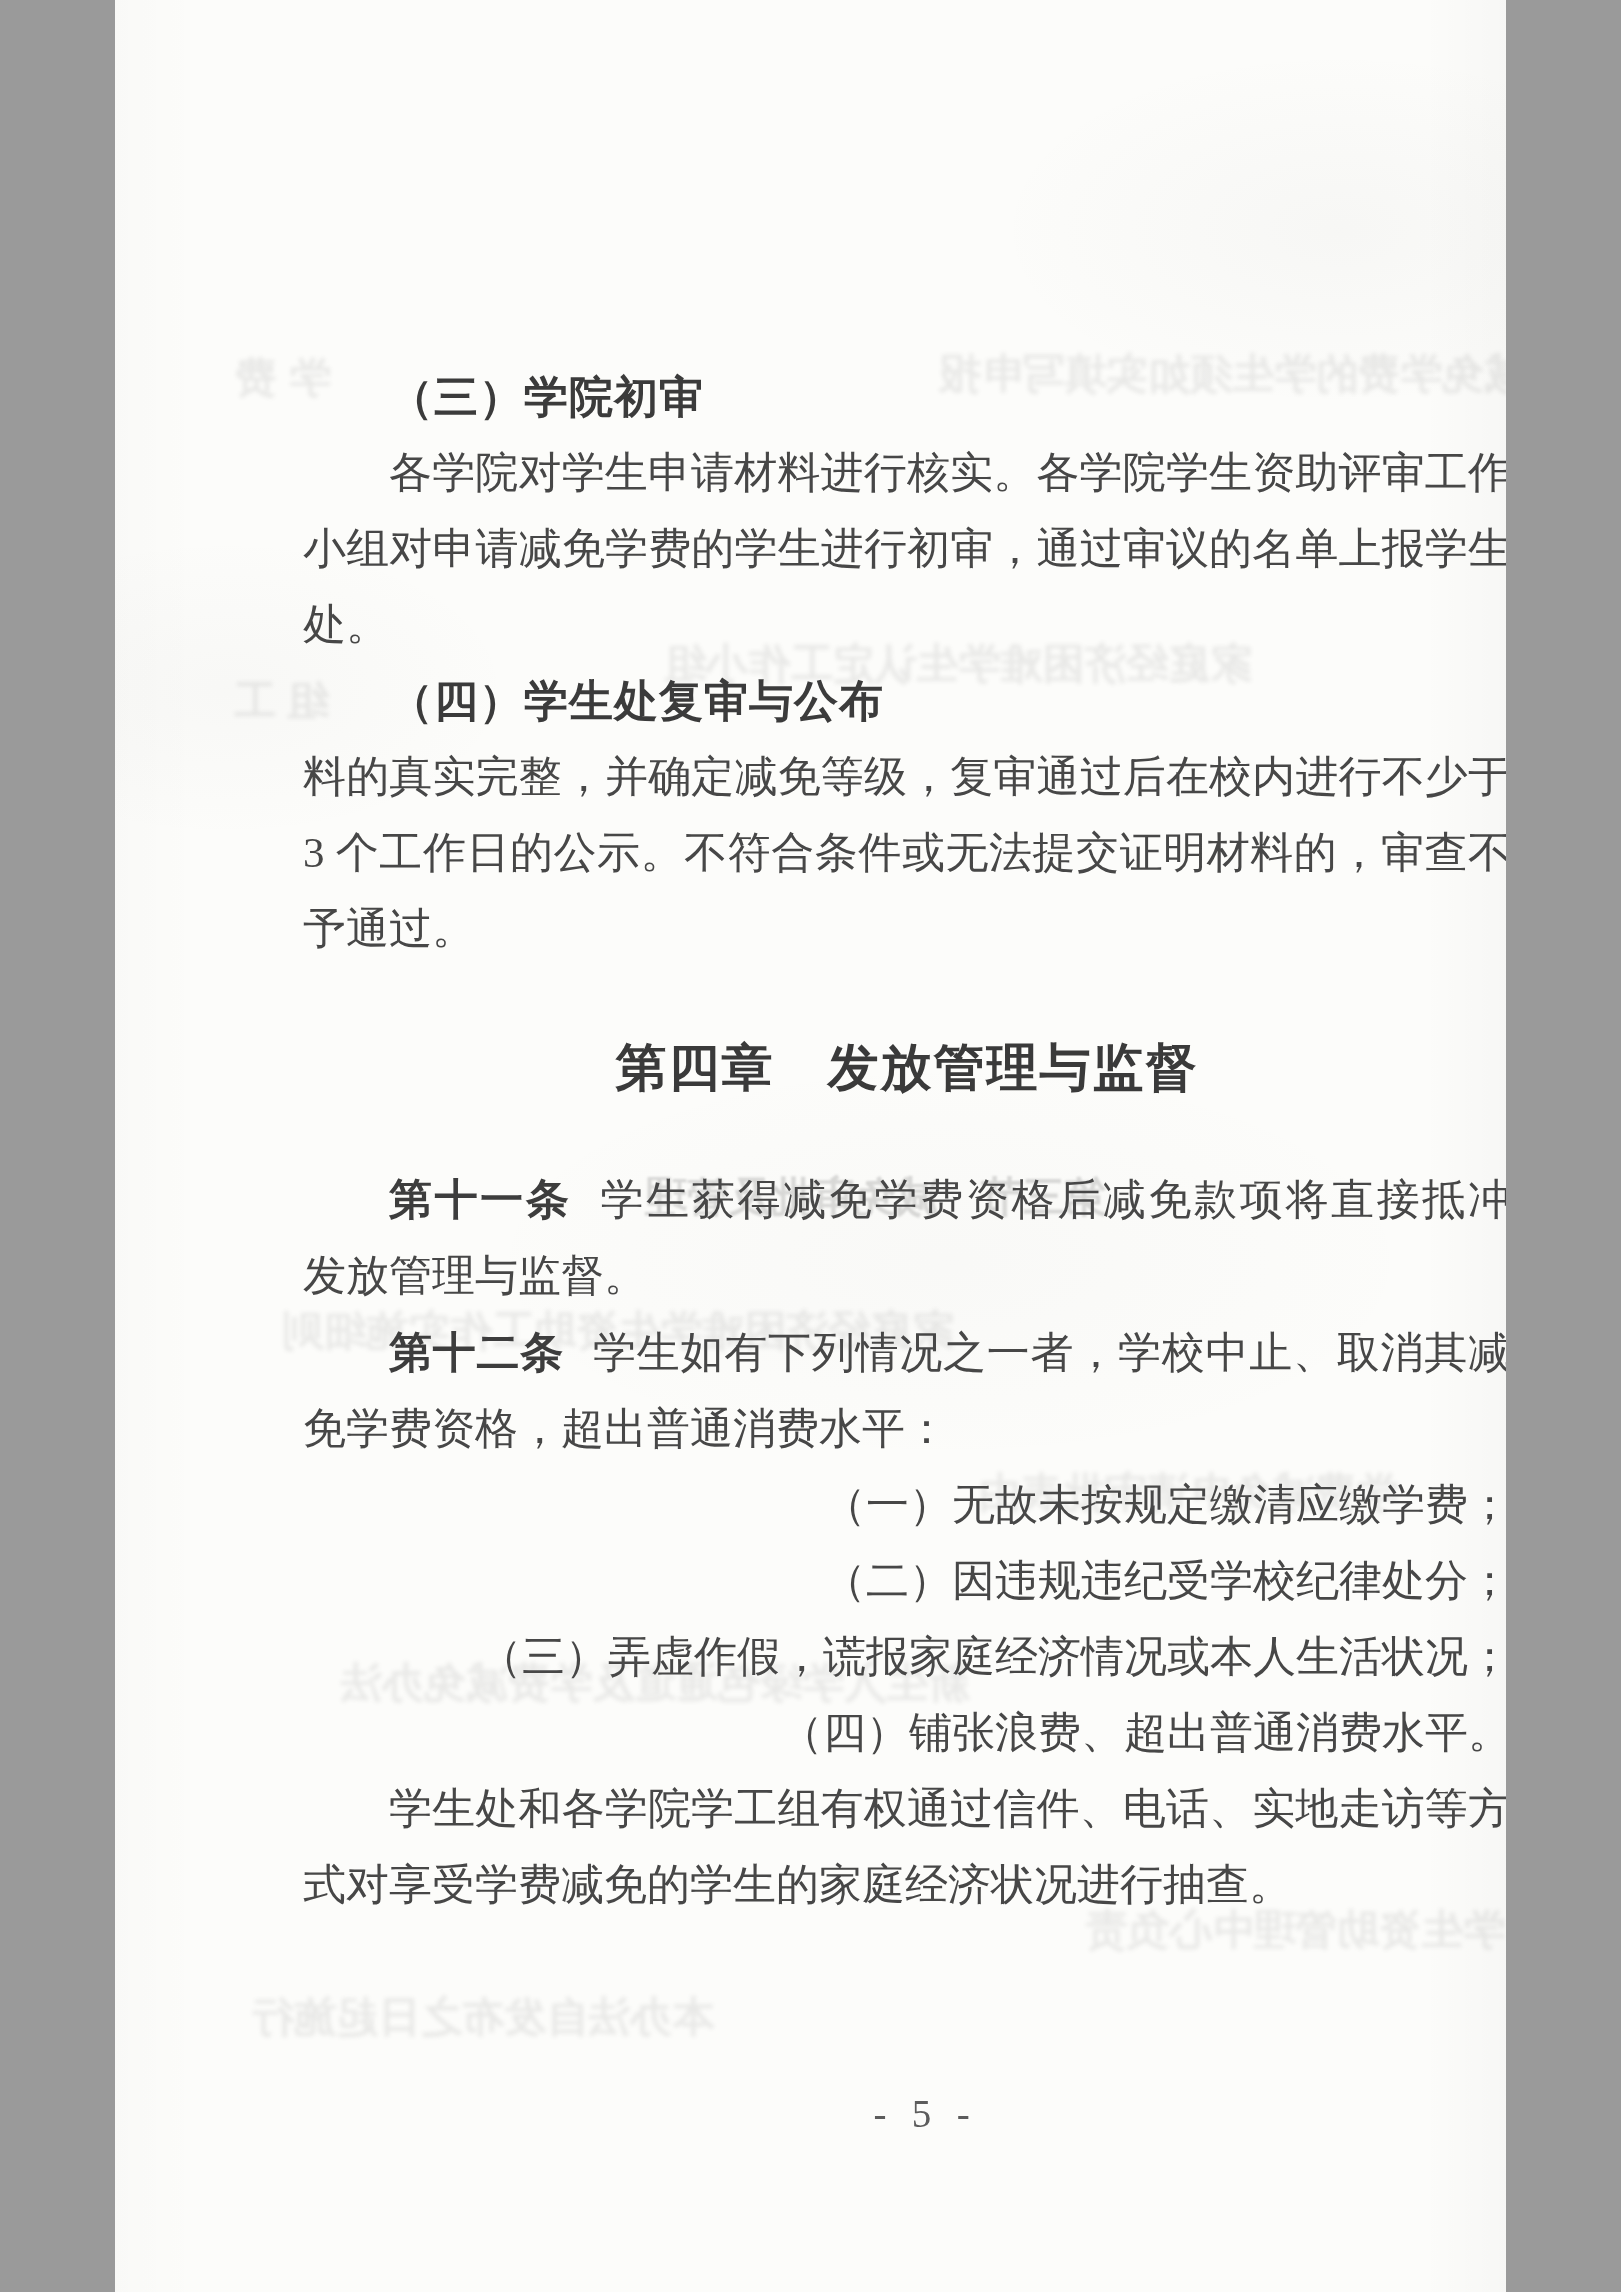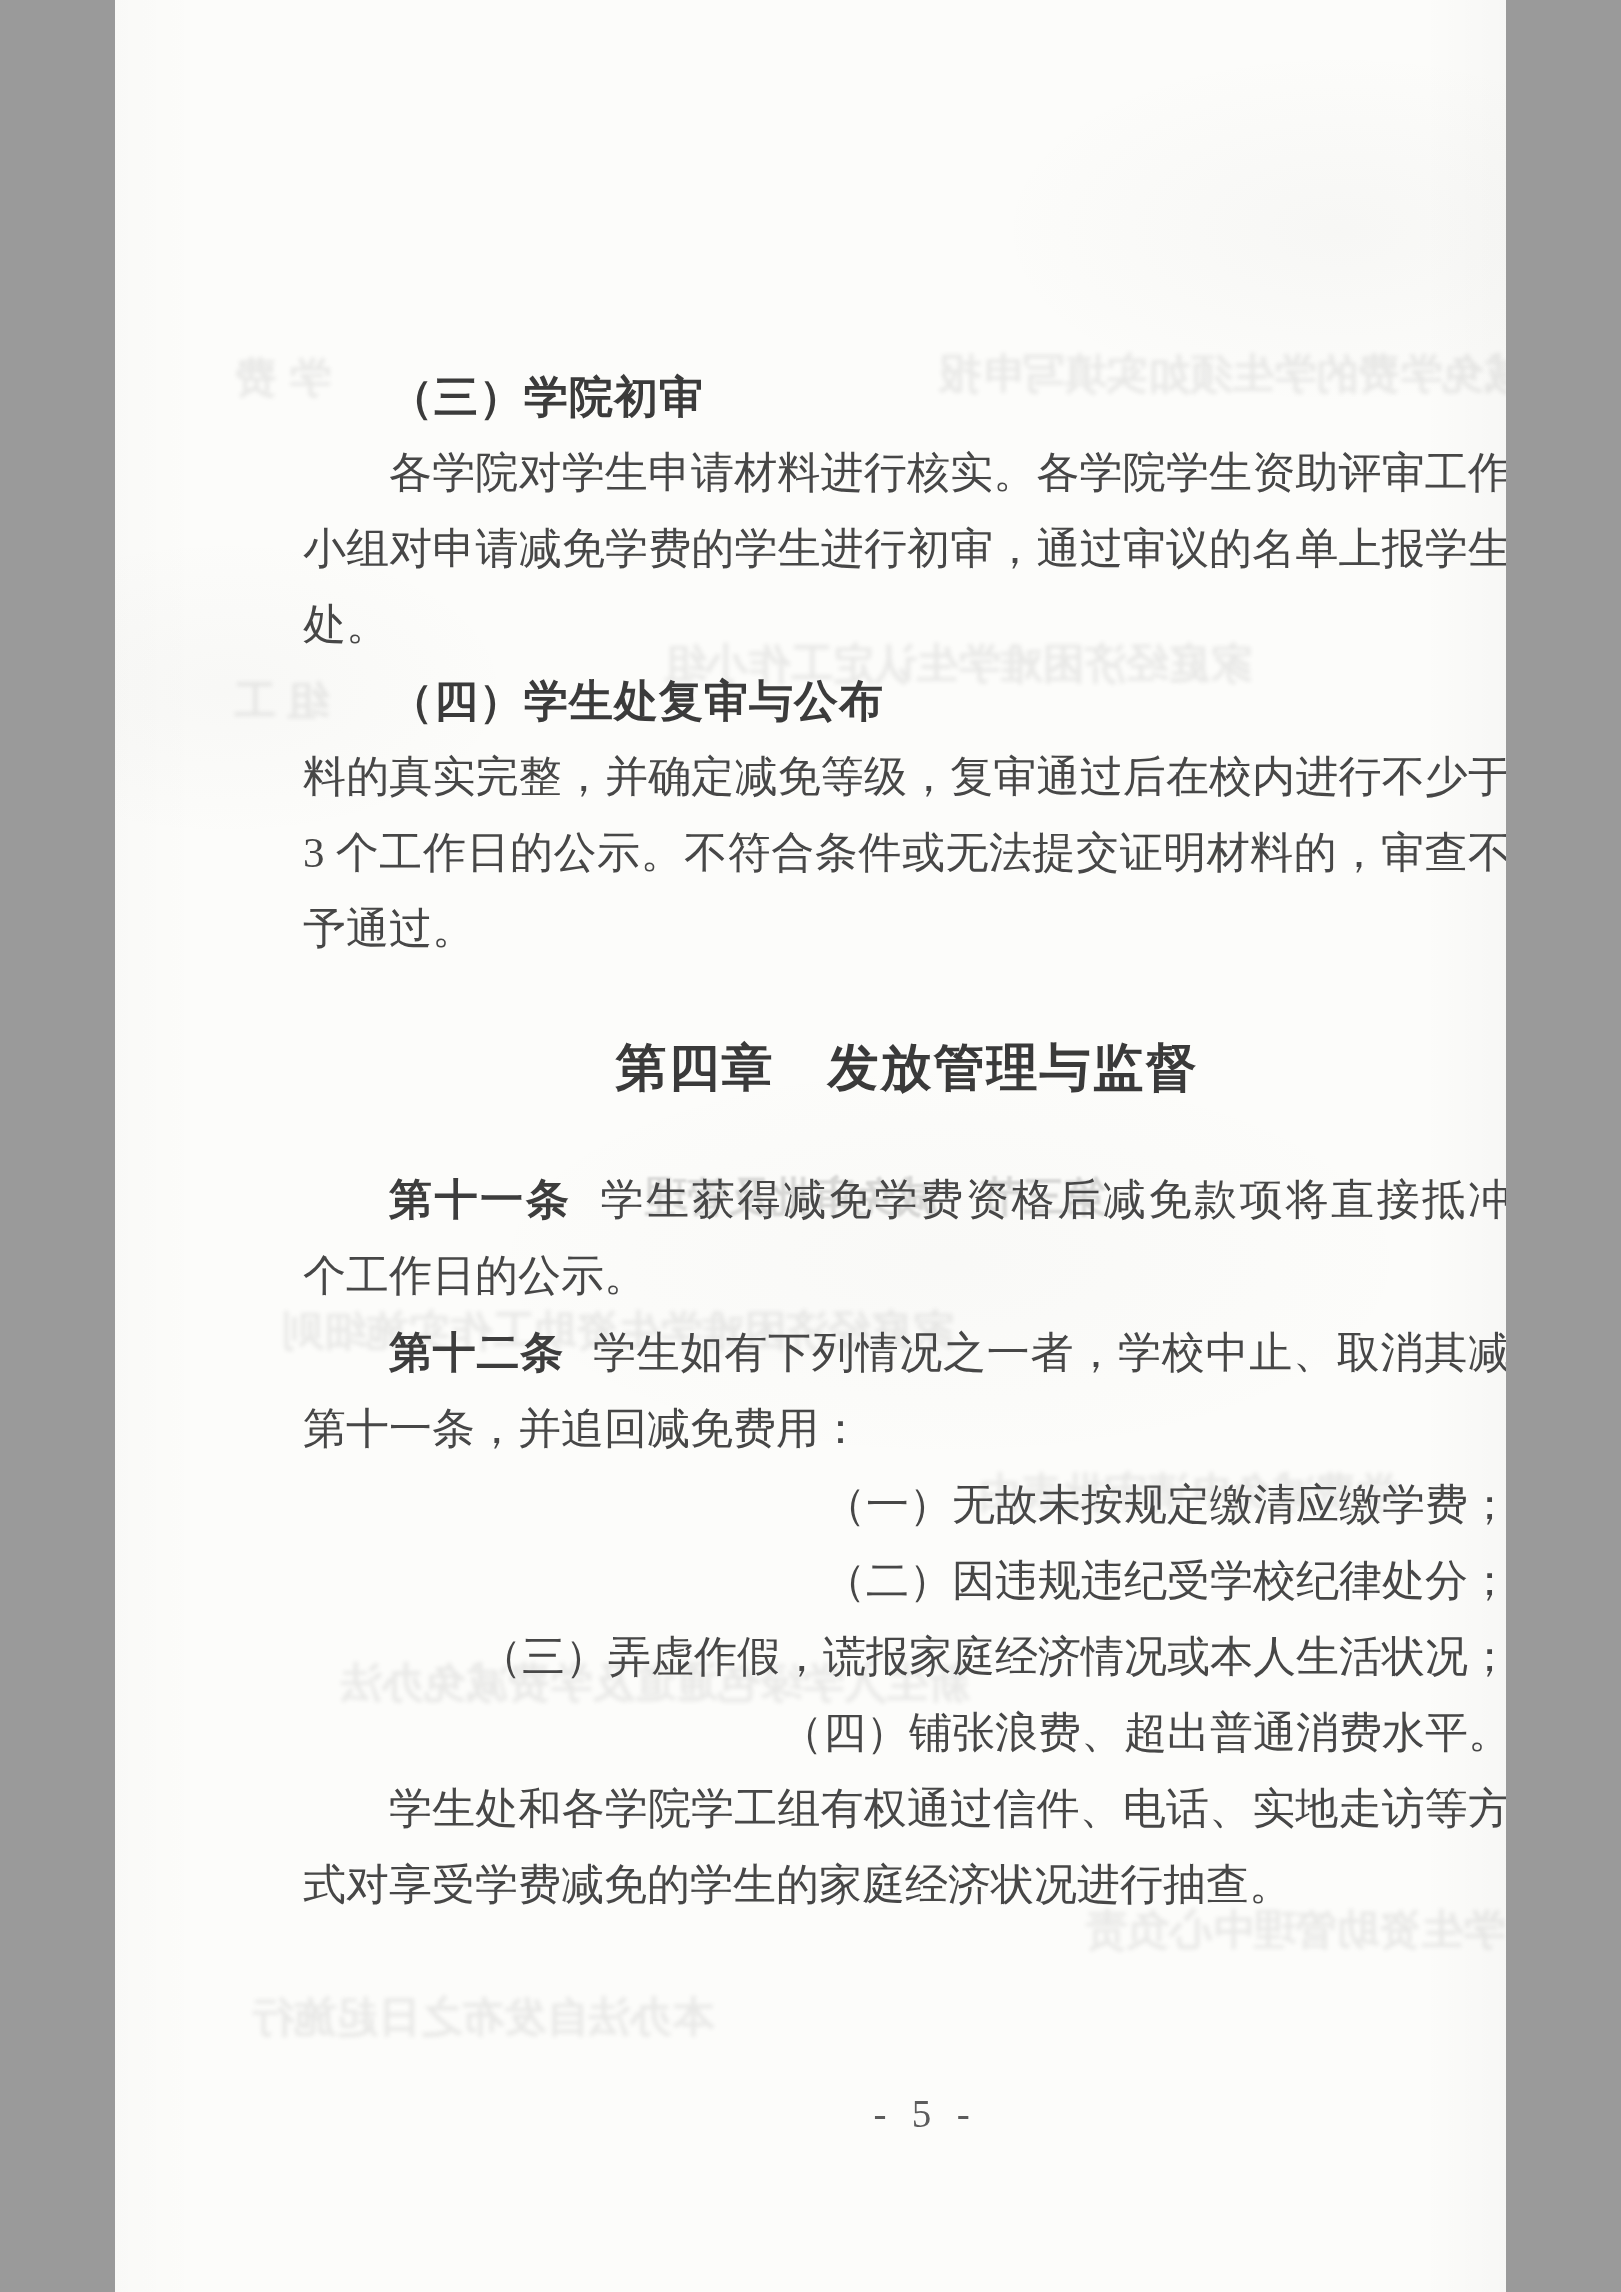--- a/index.html
+++ b/index.html
@@ -82,26 +82,26 @@
 
     <div class="line fill">料的真实完整，并确定减免等级，复审通过后在校内进行不少于</div>
     <div class="line fill">3 个工作日的公示。不符合条件或无法提交证明材料的，审查不</div>
     <div class="line">予通过。</div>
 
     <div class="chapter-heading">第四章　发放管理与监督</div>
 
     <div class="line indent fill">
       <span class="art-label">第十一条</span><span>学生获得减免学费资格后减免款项将直接抵冲</span>
     </div>
-    <div class="line">个工作日的公示。</div>
+    <div class="line">发放管理与监督。</div>
 
     <div class="line indent fill">
       <span class="art-label">第十二条</span><span>学生如有下列情况之一者，学校中止、取消其减</span>
     </div>
-    <div class="line">第十一条，并追回减免费用：</div>
+    <div class="line">免学费资格，超出普通消费水平：</div>
 
     <div class="line indent">（一）无故未按规定缴清应缴学费；</div>
     <div class="line indent">（二）因违规违纪受学校纪律处分；</div>
     <div class="line indent">（三）弄虚作假，谎报家庭经济情况或本人生活状况；</div>
     <div class="line indent">（四）铺张浪费、超出普通消费水平。</div>
 
     <div class="line indent fill">学生处和各学院学工组有权通过信件、电话、实地走访等方</div>
     <div class="line">式对享受学费减免的学生的家庭经济状况进行抽查。</div>
 
   </div>

